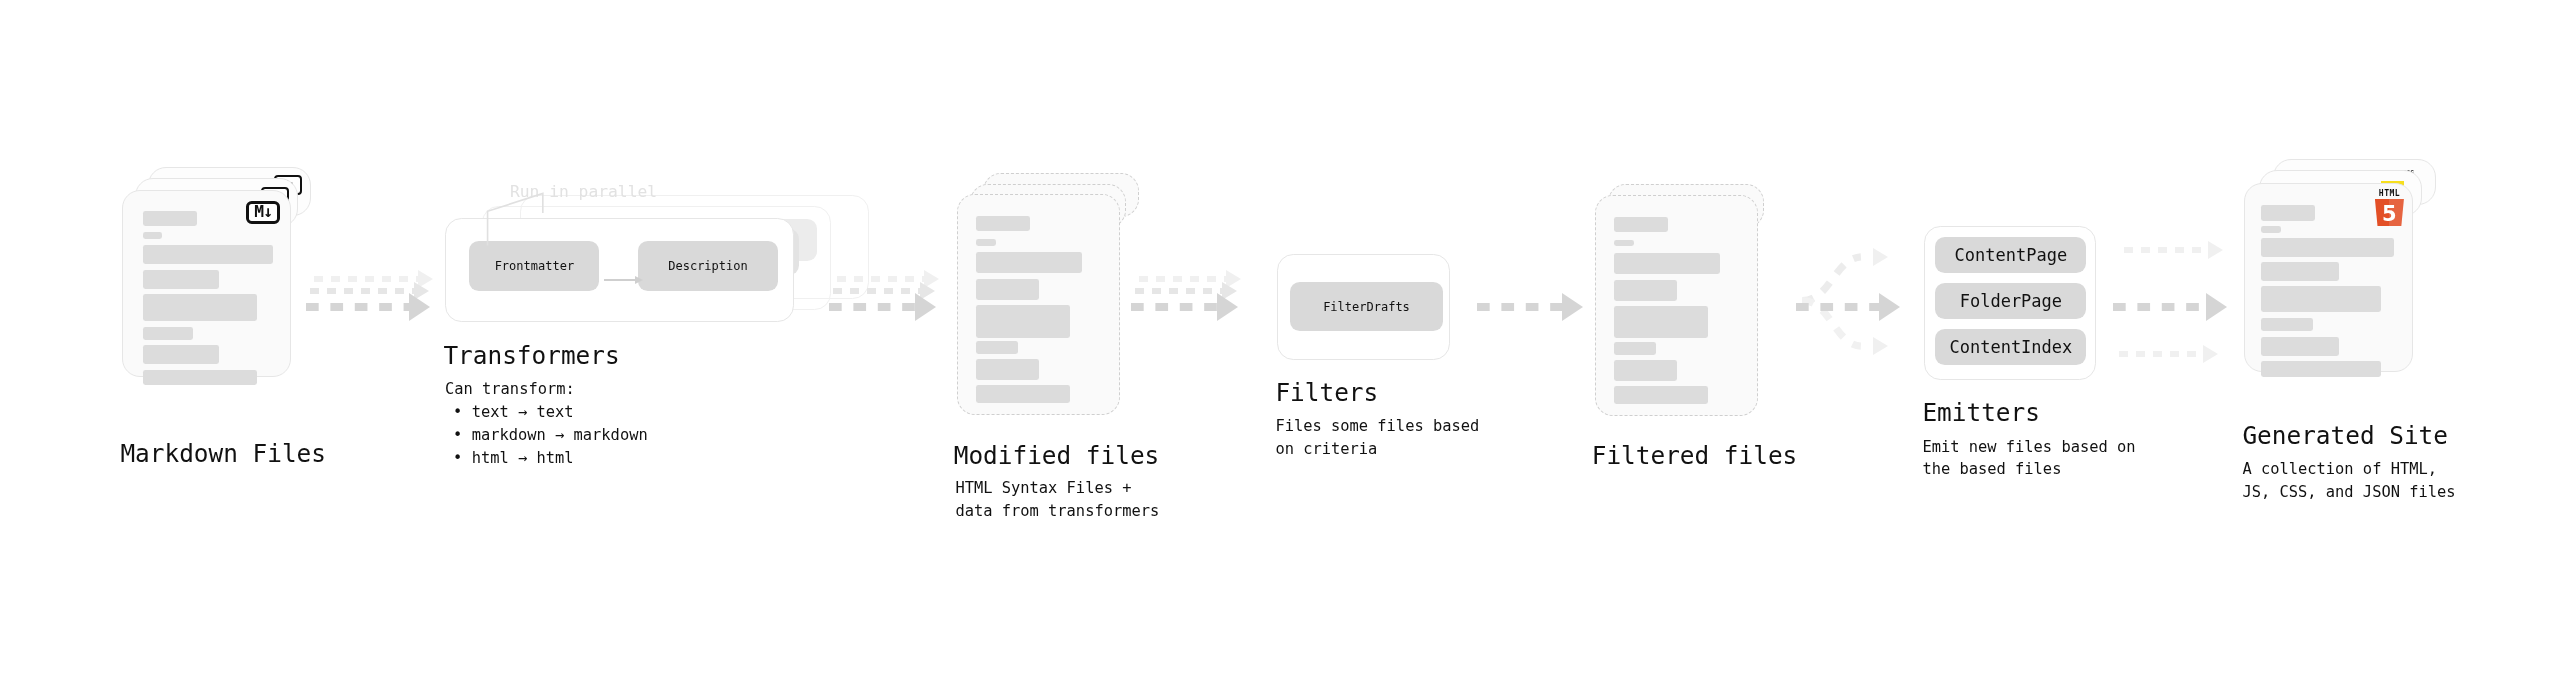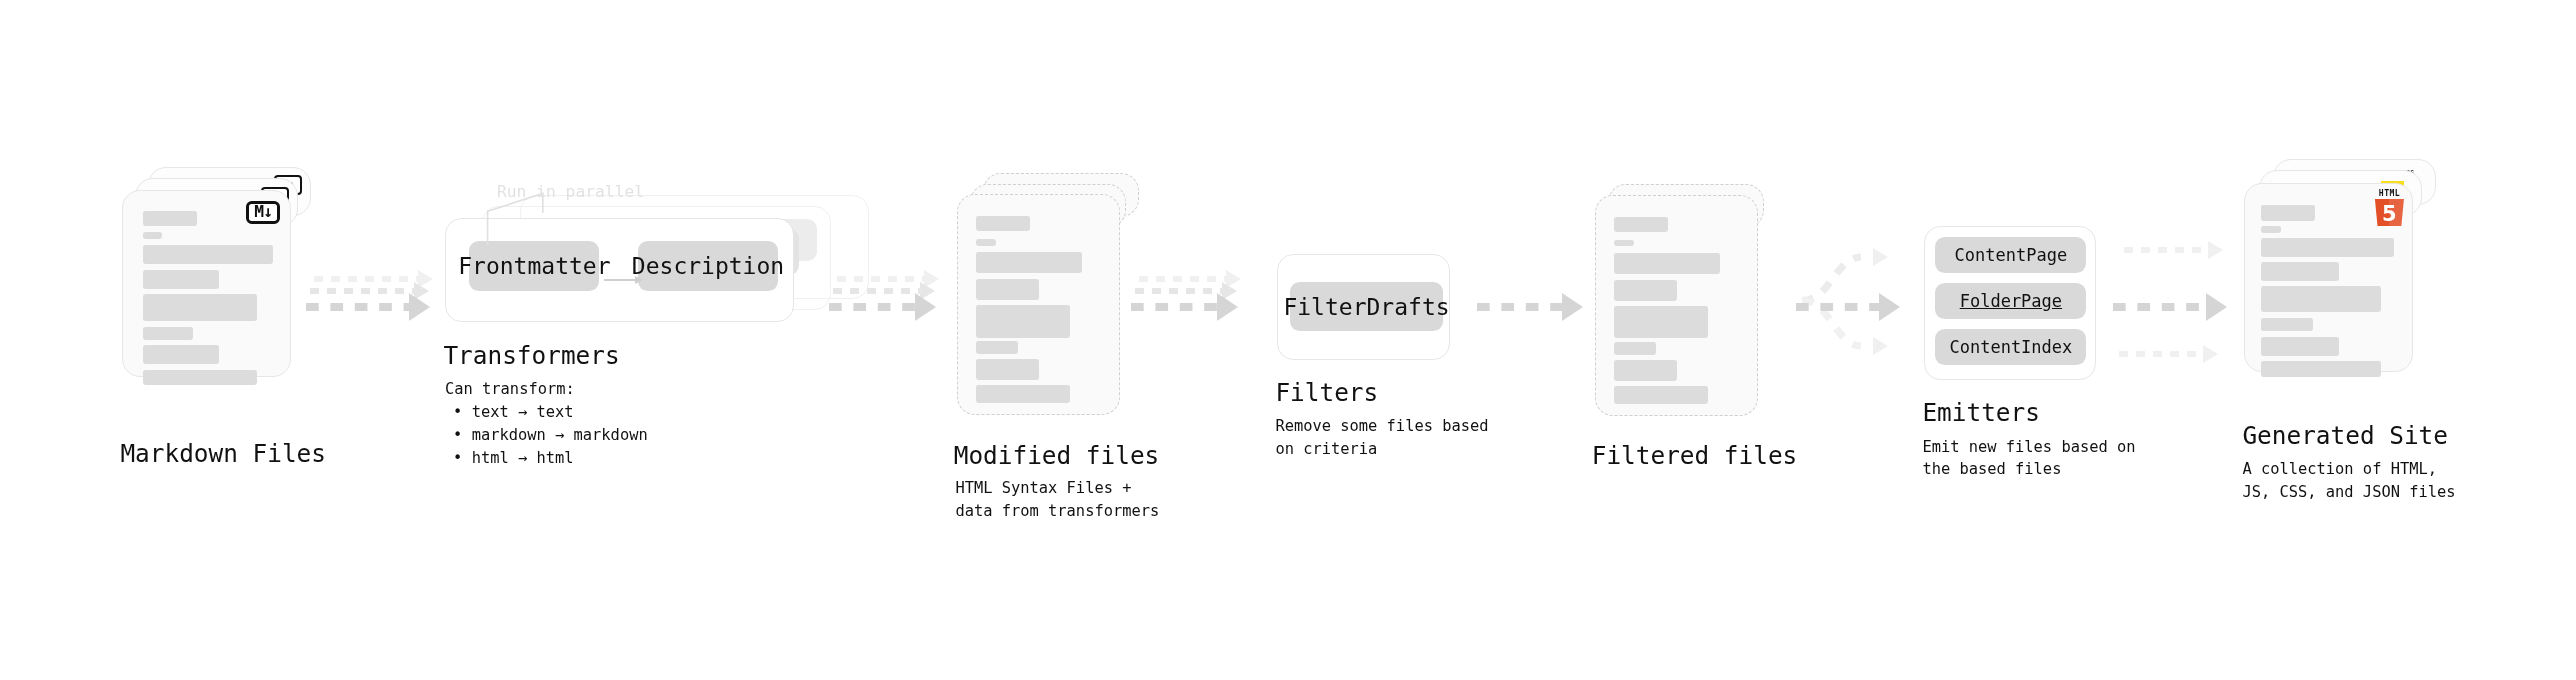--- a/index.html
+++ b/index.html
@@ -83,21 +83,21 @@
     background:#ffffff;
     box-sizing:border-box;
   }
   .panel.faint{border-color:#f0f0f0;background:transparent;}
 
   .chip{
     position:absolute;
     background:#d9d9d9;
     border-radius:9.8px;
     display:flex;align-items:center;justify-content:center;
-    font-size:23px;color:#111;
+    font-size:12px;color:#111;
     box-sizing:border-box;
     white-space:nowrap;
   }
   .chip.lvl1{background:#ececec;}
   .chip.lvl2{background:#e3e3e3;}
 
   
   .title{
     position:absolute;
     font-size:24.4px;
@@ -240,21 +240,21 @@
       <div class="line" style="flex:1;"></div>
         <div class="head"></div>
     </div>
 
     <div class="title" style="left:-1.6px;top:146px;">Transformers</div>
     <div class="desc" style="left:0px;top:183px;">Can transform:</div>
     <div class="desc list" style="left:8.1px;top:206px;">• text → text</div>
     <div class="desc list" style="left:8.1px;top:229px;">• markdown → markdown</div>
     <div class="desc list" style="left:8.1px;top:252px;">• html → html</div>
 
-    <div class="note" style="left:52px;top:-13px;">Run in parallel</div>
+    <div class="note" style="left:65px;top:-13px;">Run in parallel</div>
   </div>
 
   <svg class="overlay" viewBox="0 0 3170 838" width="2576" height="681">
     <path d="M 600 302 L 600 260 L 668 238 L 668 262" fill="none" stroke="#e0e0e0" stroke-width="2"></path>
   </svg>
 
   <div class="arrow s3 small" style="left:837px;top:270px;width:102px;">
     <div class="dash" style="flex:1;"></div>
       <div class="head"></div>
   </div>
@@ -299,21 +299,21 @@
     <div class="dash" style="flex:1;"></div>
       <div class="head"></div>
   </div>
 
   <div class="node" style="left:1277px;top:254px;">
     <div class="panel" style="left:0px;top:0px;width:173px;height:106px;"></div>
     <div class="chip" style="left:13px;top:28px;width:153px;height:49px;">
       <span>FilterDrafts</span>
     </div>
     <div class="title" style="left:-1.6px;top:124px;">Filters</div>
-    <div class="desc" style="left:-1.6px;top:161px;">Remove some files based</div>
+    <div class="desc" style="left:-1.6px;top:161px;">Files some files based</div>
     <div class="desc" style="left:-1.6px;top:184px;">on criteria</div>
   </div>
 
   <div class="arrow s1" style="left:1477px;top:293px;width:106px;">
     <div class="dash" style="flex:1;"></div>
       <div class="head"></div>
   </div>
 
   <div class="node" style="left:1595px;top:184px;">
     <div class="card dashed" style="left:13px;top:0px;width:156px;height:44px;"></div>
@@ -347,21 +347,21 @@
   <div class="arrow s1" style="left:1796px;top:293px;width:104px;">
     <div class="dash" style="flex:1;"></div>
       <div class="head"></div>
   </div>
 
   <div class="node" style="left:1924px;top:226px;">
     <div class="panel" style="left:0px;top:0px;width:172px;height:154px;"></div>
     <div class="chip" style="left:11.4px;top:10.6px;width:151px;height:36px;font-size:17px;">
       <span>ContentPage</span>
     </div>
-    <div class="chip" style="left:11.4px;top:57px;width:151px;height:36px;font-size:17px;text-decoration:underline;">
+    <div class="chip" style="left:11.4px;top:57px;width:151px;height:36px;font-size:17px;">
       <span>FolderPage</span>
     </div>
     <div class="chip" style="left:11.4px;top:103px;width:151px;height:36px;font-size:17px;">
       <span>ContentIndex</span>
     </div>
     <div class="title" style="left:-1.6px;top:172px;">Emitters</div>
     <div class="desc" style="left:-1.6px;top:210px;">Emit new files based on</div>
     <div class="desc" style="left:-1.6px;top:232px;">the based files</div>
   </div>
 

